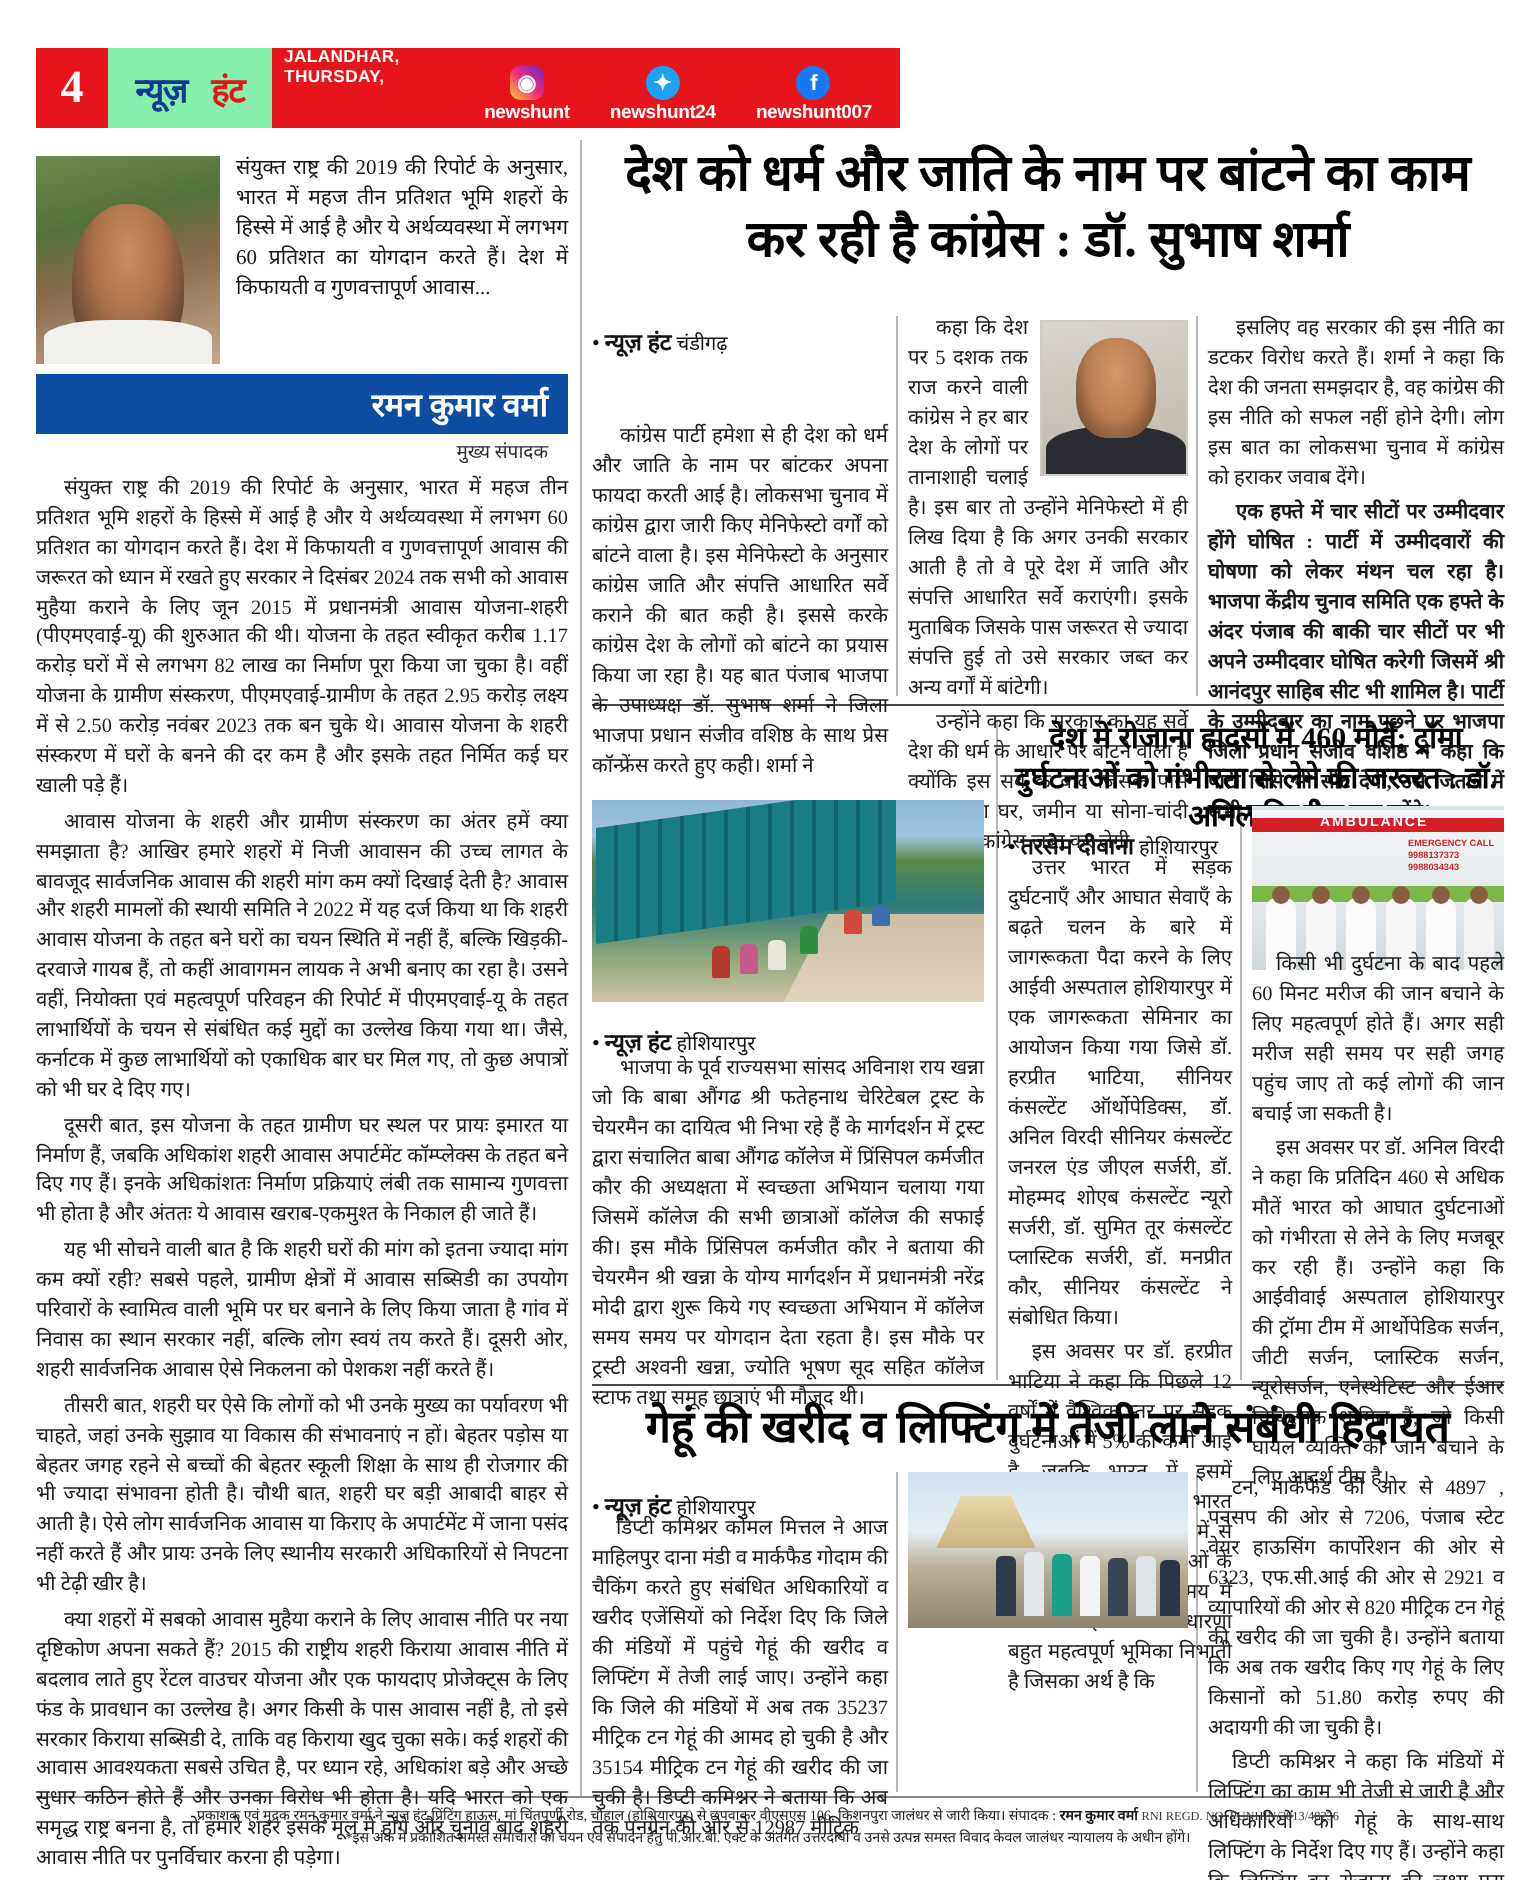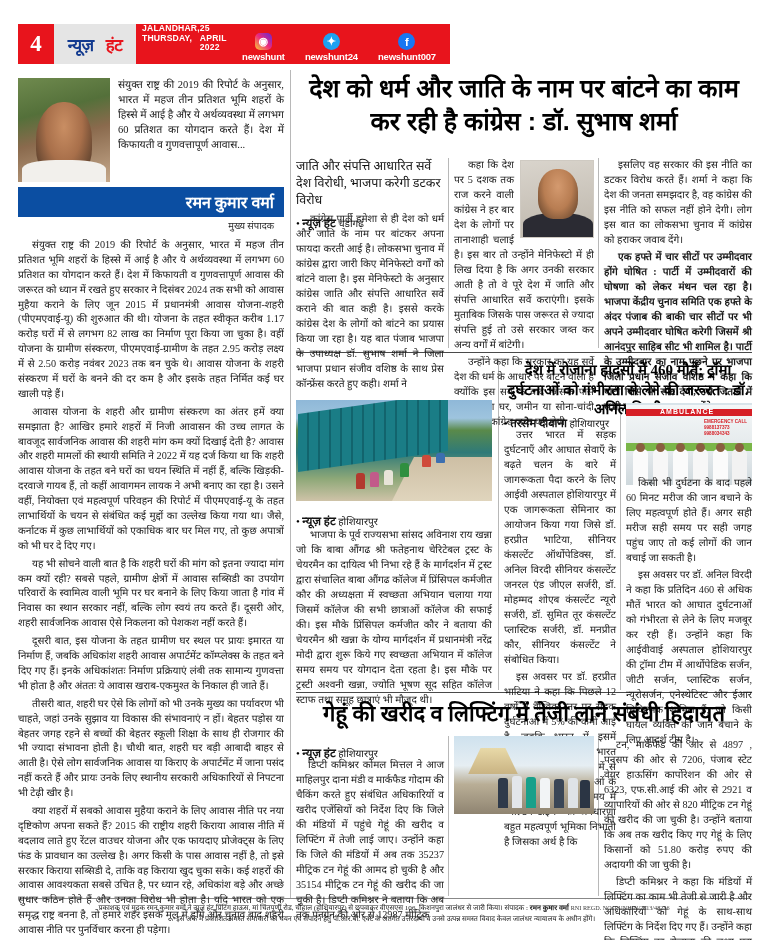--- a/index.html
+++ b/index.html
@@ -16,36 +16,36 @@
   .masthead {
     position:absolute; left:18px; top:24px; width:732px; height:40px;
     display:flex; align-items:stretch;
   }
   .mh-page-no {
     width:36px; background:#e8141c; color:#fff;
     display:flex; align-items:center; justify-content:center;
     font-family:"Liberation Serif", serif; font-weight:bold; font-size:23px;
   }
   .mh-logo {
-    width:82px; background:#e5e5e5;
+    width:82px; background:#86efac;
     display:flex; align-items:center; justify-content:center;
     gap:12px; padding:0 3px;
   }
   .mh-logo .l1 {
     font-family:"Liberation Sans", sans-serif; font-weight:bold;
     font-size:17px; color:#123a8f; letter-spacing:-0.5px;
   }
   .mh-logo .l2 {
     font-family:"Liberation Sans", sans-serif; font-weight:bold;
     font-size:17px; color:#e8141c; letter-spacing:-0.5px;
   }
   .mh-date {
     width:92px; background:#e8141c; color:#fff;
-    display:flex; 
-    padding-left:6px; line-height:1.12;
+    display:flex; flex-direction:column; 
+    padding-left:6px; line-height:1.12;gap:27px;
   }
   .mh-date span {
     font-family:"Liberation Sans", sans-serif; font-weight:bold;
     font-size:8.6px; letter-spacing:0.2px;
   }
   .mh-section {
     flex:1; background:#0b4ea2; color:#fff;
     display:flex; align-items:center; justify-content:center;
     font-family:"Liberation Serif", serif; font-weight:bold;
     font-size:23px; letter-spacing:0.5px;
@@ -116,21 +116,21 @@
   }
   .edit-body {
     margin-top:6px; font-size:10.2px; line-height:1.46;
     text-align:justify; color:#1a1a1a;
   }
   .edit-body p { text-indent:14px; margin-bottom:3px; }
 
   
   .lead-head {
     position:absolute; left:296px; top:72px; width:456px;
-    font-family:Liberation Sans, sans-serif; font-weight:bold;
+    font-family:Liberation Serif, serif; font-weight:bold;
     font-size:25px; line-height:1.3; text-align:center; color:#000;
   }
   .lead-sub {
     position:absolute; left:296px; top:158px; width:148px;
     font-family:"Liberation Serif", serif;
     font-size:12.5px; line-height:1.36; color:#121212;
   }
   .byline { font-size:10px; margin-top:7px; color:#121212; }
   .byline b {
     font-family:"Liberation Serif", serif; font-weight:bold; font-size:11.5px;
@@ -353,31 +353,30 @@
         </div>
       <div class="edit-lead-txt">संयुक्त राष्ट्र की 2019 की रिपोर्ट के अनुसार, भारत में महज तीन प्रतिशत भूमि शहरों के हिस्से में आई है और ये अर्थव्यवस्था में लगभग 60 प्रतिशत का योगदान करते हैं। देश में किफायती व गुणवत्तापूर्ण आवास...</div>
     </div>
     <div class="edit-byline-bar">
       <span>रमन कुमार वर्मा</span>
     </div>
     <div class="edit-role">मुख्य संपादक</div>
     <div class="edit-body">
       <p>संयुक्त राष्ट्र की 2019 की रिपोर्ट के अनुसार, भारत में महज तीन प्रतिशत भूमि शहरों के हिस्से में आई है और ये अर्थव्यवस्था में लगभग 60 प्रतिशत का योगदान करते हैं। देश में किफायती व गुणवत्तापूर्ण आवास की जरूरत को ध्यान में रखते हुए सरकार ने दिसंबर 2024 तक सभी को आवास मुहैया कराने के लिए जून 2015 में प्रधानमंत्री आवास योजना-शहरी (पीएमएवाई-यू) की शुरुआत की थी। योजना के तहत स्वीकृत करीब 1.17 करोड़ घरों में से लगभग 82 लाख का निर्माण पूरा किया जा चुका है। वहीं योजना के ग्रामीण संस्करण, पीएमएवाई-ग्रामीण के तहत 2.95 करोड़ लक्ष्य में से 2.50 करोड़ नवंबर 2023 तक बन चुके थे। आवास योजना के शहरी संस्करण में घरों के बनने की दर कम है और इसके तहत निर्मित कई घर खाली पड़े हैं।</p>
       <p>आवास योजना के शहरी और ग्रामीण संस्करण का अंतर हमें क्या समझाता है? आखिर हमारे शहरों में निजी आवासन की उच्च लागत के बावजूद सार्वजनिक आवास की शहरी मांग कम क्यों दिखाई देती है? आवास और शहरी मामलों की स्थायी समिति ने 2022 में यह दर्ज किया था कि शहरी आवास योजना के तहत बने घरों का चयन स्थिति में नहीं हैं, बल्कि खिड़की-दरवाजे गायब हैं, तो कहीं आवागमन लायक ने अभी बनाए का रहा है। उसने वहीं, नियोक्ता एवं महत्वपूर्ण परिवहन की रिपोर्ट में पीएमएवाई-यू के तहत लाभार्थियों के चयन से संबंधित कई मुद्दों का उल्लेख किया गया था। जैसे, कर्नाटक में कुछ लाभार्थियों को एकाधिक बार घर मिल गए, तो कुछ अपात्रों को भी घर दे दिए गए।</p>
+      <p>दूसरी बात, इस योजना के तहत ग्रामीण घर स्थल पर प्रायः इमारत या निर्माण हैं, जबकि अधिकांश शहरी आवास अपार्टमेंट कॉम्प्लेक्स के तहत बने दिए गए हैं। इनके अधिकांशतः निर्माण प्रक्रियाएं लंबी तक सामान्य गुणवत्ता भी होता है और अंततः ये आवास खराब-एकमुश्त के निकाल ही जाते हैं।</p>
       <p>यह भी सोचने वाली बात है कि शहरी घरों की मांग को इतना ज्यादा मांग कम क्यों रही? सबसे पहले, ग्रामीण क्षेत्रों में आवास सब्सिडी का उपयोग परिवारों के स्वामित्व वाली भूमि पर घर बनाने के लिए किया जाता है गांव में निवास का स्थान सरकार नहीं, बल्कि लोग स्वयं तय करते हैं। दूसरी ओर, शहरी सार्वजनिक आवास ऐसे निकलना को पेशकश नहीं करते हैं।</p>
-      <p>दूसरी बात, इस योजना के तहत ग्रामीण घर स्थल पर प्रायः इमारत या निर्माण हैं, जबकि अधिकांश शहरी आवास अपार्टमेंट कॉम्प्लेक्स के तहत बने दिए गए हैं। इनके अधिकांशतः निर्माण प्रक्रियाएं लंबी तक सामान्य गुणवत्ता भी होता है और अंततः ये आवास खराब-एकमुश्त के निकाल ही जाते हैं।</p>
       <p>तीसरी बात, शहरी घर ऐसे कि लोगों को भी उनके मुख्य का पर्यावरण भी चाहते, जहां उनके सुझाव या विकास की संभावनाएं न हों। बेहतर पड़ोस या बेहतर जगह रहने से बच्चों की बेहतर स्कूली शिक्षा के साथ ही रोजगार की भी ज्यादा संभावना होती है। चौथी बात, शहरी घर बड़ी आबादी बाहर से आती है। ऐसे लोग सार्वजनिक आवास या किराए के अपार्टमेंट में जाना पसंद नहीं करते हैं और प्रायः उनके लिए स्थानीय सरकारी अधिकारियों से निपटना भी टेढ़ी खीर है।</p>
       <p>क्या शहरों में सबको आवास मुहैया कराने के लिए आवास नीति पर नया दृष्टिकोण अपना सकते हैं? 2015 की राष्ट्रीय शहरी किराया आवास नीति में बदलाव लाते हुए रेंटल वाउचर योजना और एक फायदाए प्रोजेक्ट्स के लिए फंड के प्रावधान का उल्लेख है। अगर किसी के पास आवास नहीं है, तो इसे सरकार किराया सब्सिडी दे, ताकि वह किराया खुद चुका सके। कई शहरों की आवास आवश्यकता सबसे उचित है, पर ध्यान रहे, अधिकांश बड़े और अच्छे सुधार कठिन होते हैं और उनका विरोध भी होता है। यदि भारत को एक समृद्ध राष्ट्र बनना है, तो हमारे शहर इसके मूल में होंगे और चुनाव बाद शहरी आवास नीति पर पुनर्विचार करना ही पड़ेगा।</p>
     </div>
   </div>
 
   <div class="lead-head">देश को धर्म और जाति के नाम पर बांटने का काम कर रही है कांग्रेस : डॉ. सुभाष शर्मा</div>
 
   <div class="lead-sub">
-    <div>जाति और संपत्ति आधारित सर्वे देश विरोधी, भाजपा करेगी डटकर विरोध</div>
     <div class="byline">
       <span class="dot">•</span>
       <b>न्यूज़ हंट</b>
       <span>चंडीगढ़</span>
     </div>
   </div>
 
   <div class="lead-c1">
     <p>कांग्रेस पार्टी हमेशा से ही देश को धर्म और जाति के नाम पर बांटकर अपना फायदा करती आई है। लोकसभा चुनाव में कांग्रेस द्वारा जारी किए मेनिफेस्टो वर्गों को बांटने वाला है। इस मेनिफेस्टो के अनुसार कांग्रेस जाति और संपत्ति आधारित सर्वे कराने की बात कही है। इससे करके कांग्रेस देश के लोगों को बांटने का प्रयास किया जा रहा है। यह बात पंजाब भाजपा के उपाध्यक्ष डॉ. सुभाष शर्मा ने जिला भाजपा प्रधान संजीव वशिष्ठ के साथ प्रेस कॉन्फ्रेंस करते हुए कही। शर्मा ने</p>
   </div>

